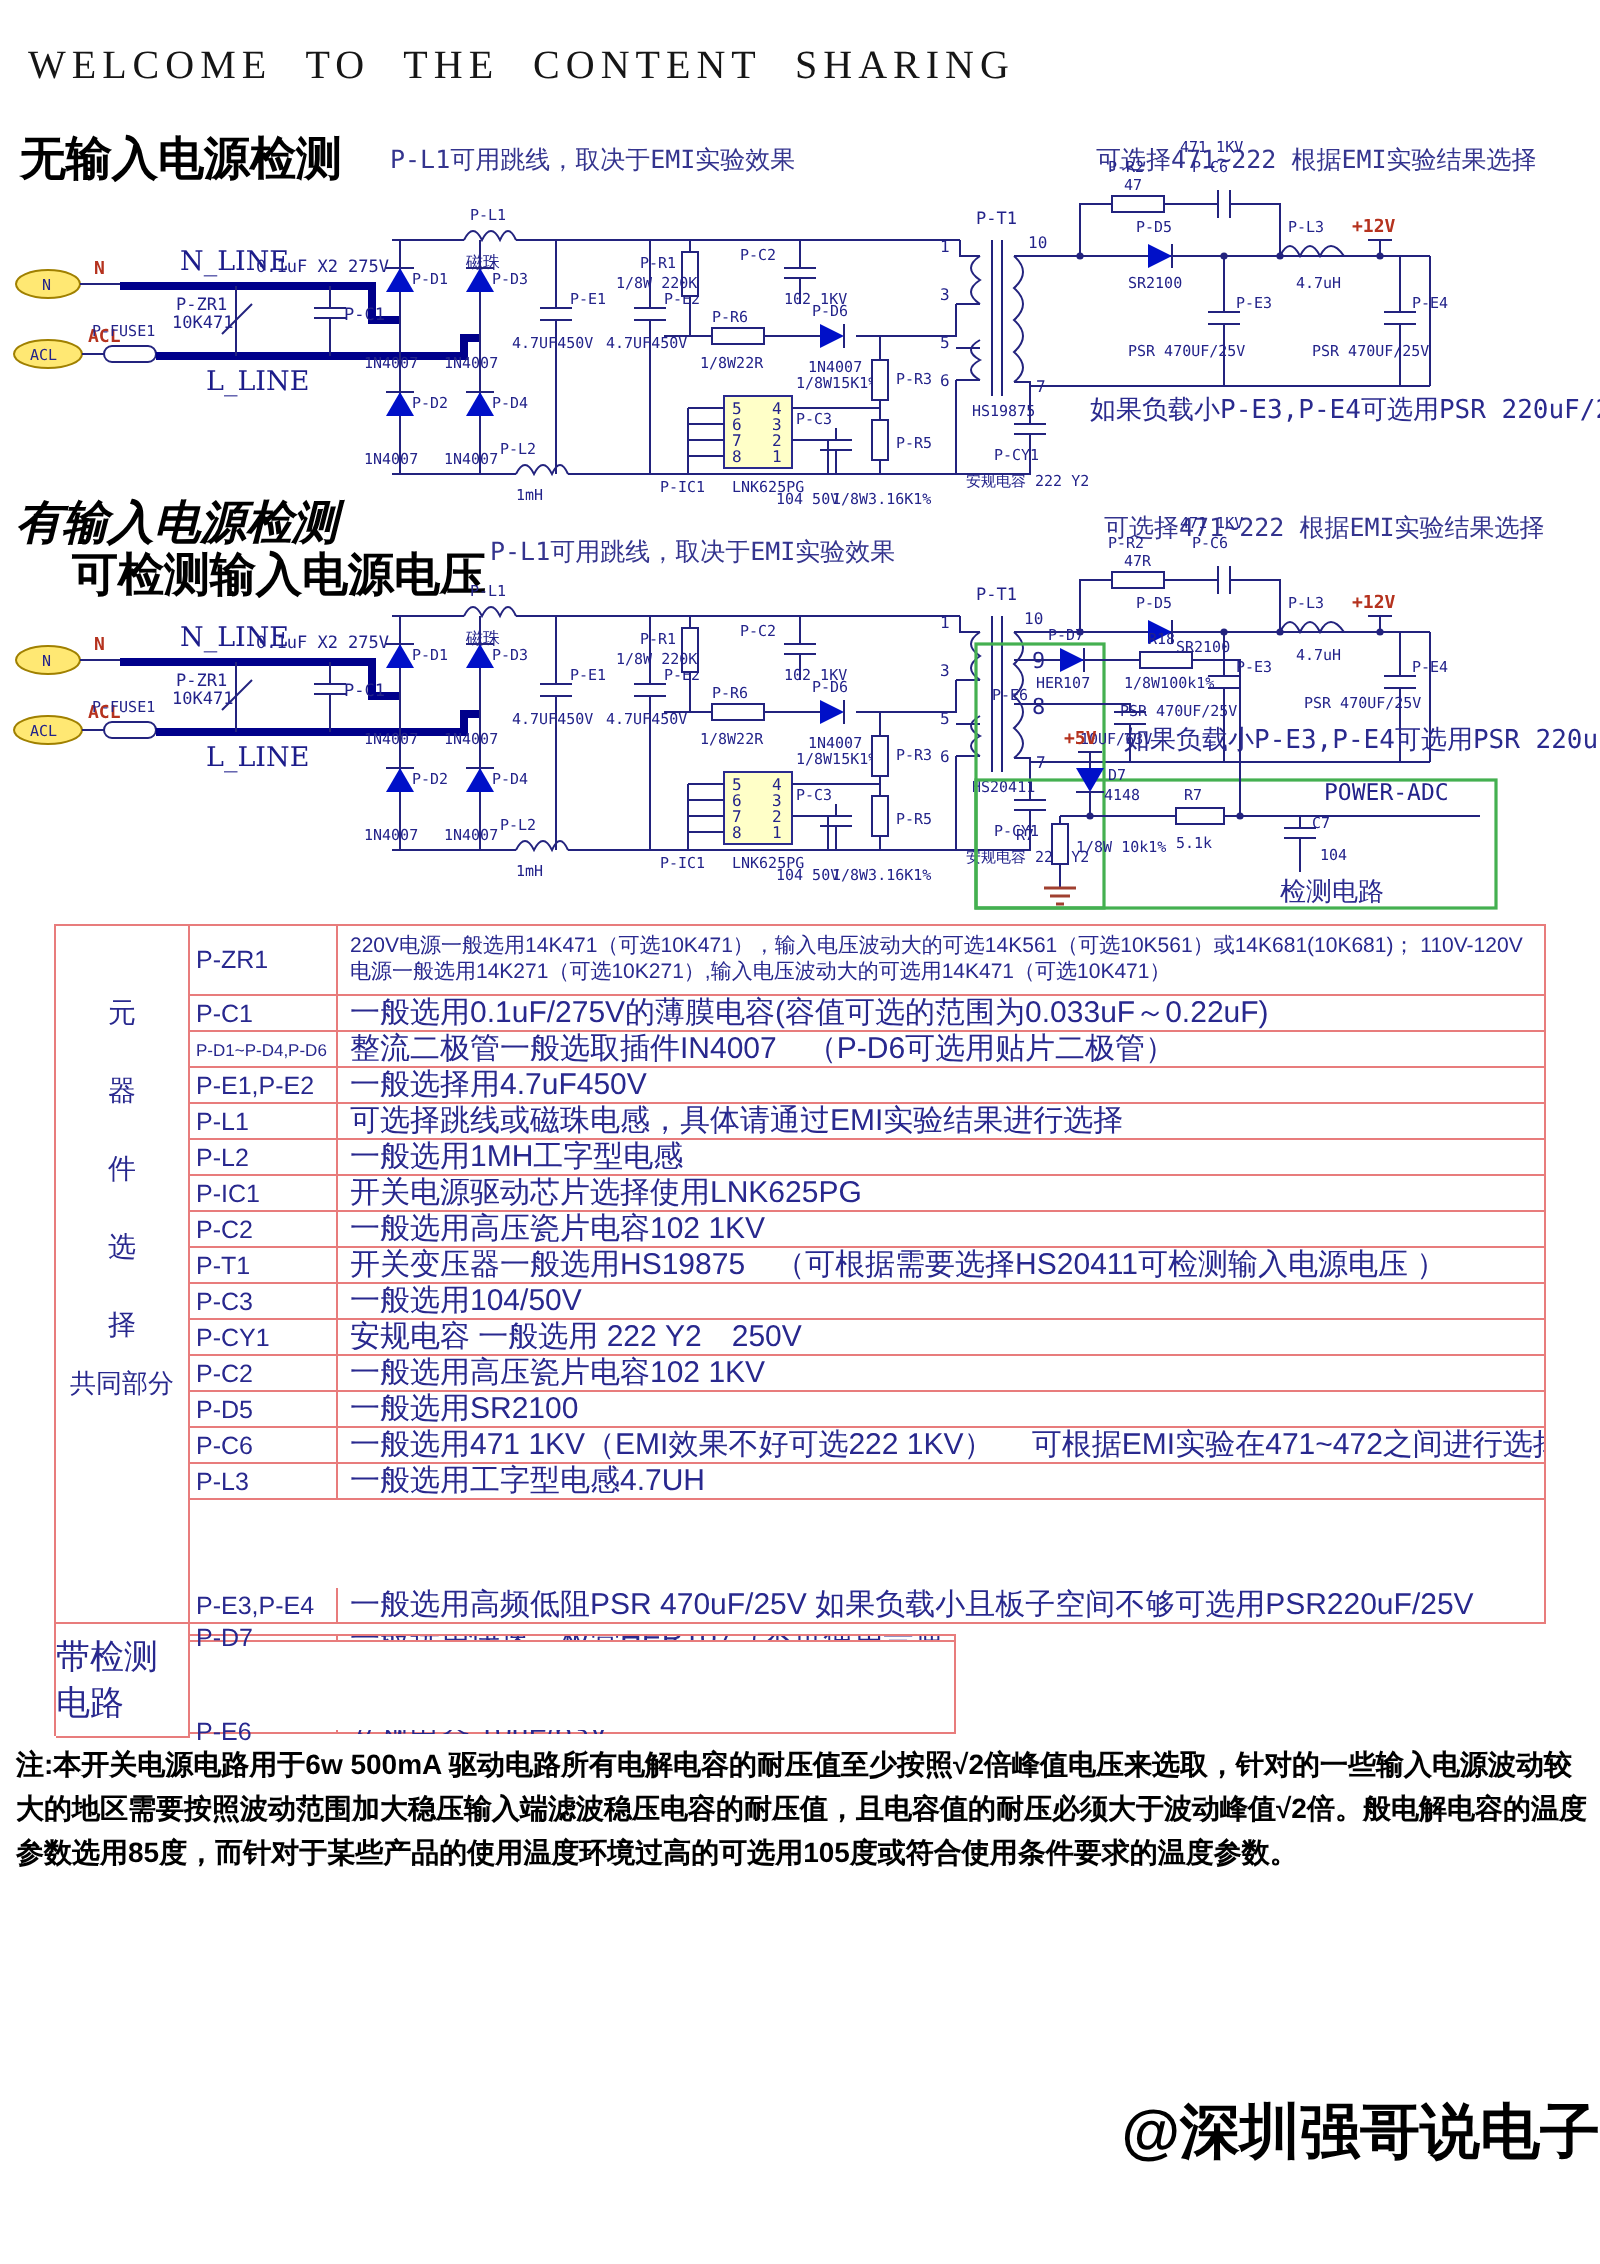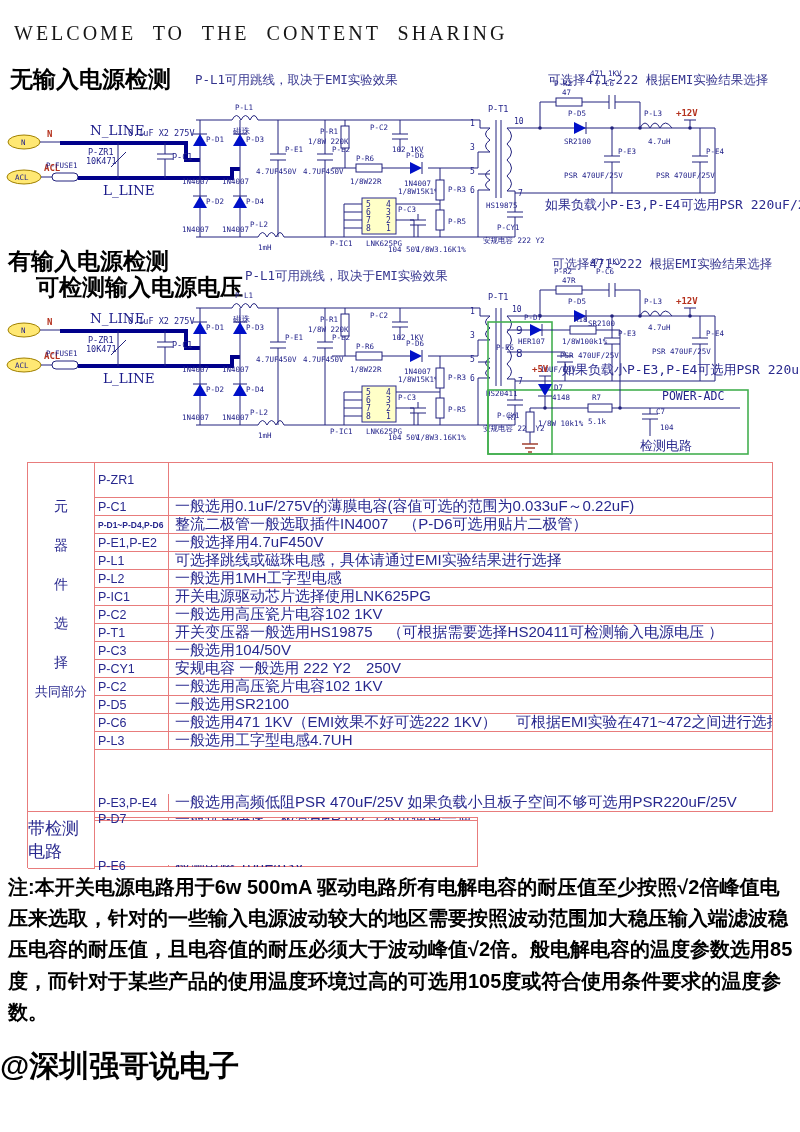--- a/index.html
+++ b/index.html
@@ -33,34 +33,34 @@
   .vlab{position:absolute;left:0;top:24px;width:100%;text-align:center;
         font-size:14px;line-height:39px;letter-spacing:0;}
   .vlab span{display:block;}
   .sublab{position:absolute;left:0;top:220px;width:100%;text-align:center;font-size:13px;}
   .rows{flex:1;display:flex;flex-direction:column;min-width:0;}
   .tr{display:flex;border-bottom:1px solid #e87c7c;flex:1;min-height:0;align-items:stretch;}
   .tr:last-child{border-bottom:none;margin-top:44px;}
   .tr.tall{flex:none;height:34px;}
   .td-name{width:74px;flex:none;border-right:1px solid #e87c7c;padding:1px 3px;
            font-size:12.5px;display:flex;align-items:center;box-sizing:border-box;}
-  .td-name.small{font-size:8.5px;font-weight:bold;}
+  .td-name.small{font-size:8.5px;}
   .td-desc{flex:1;padding:1px 6px;font-size:15px;display:flex;align-items:center;
            min-width:0;box-sizing:border-box;white-space:nowrap;overflow:hidden;}
   .td-desc.wrap{white-space:normal;font-size:10.5px;line-height:1.25;}
   .tblB{position:absolute;left:27px;top:812px;width:746px;height:56px;
         border-left:1px solid #e87c7c;box-sizing:border-box;color:#28288e;}
   .tblB .gcol{position:absolute;left:0;top:0;width:66px;height:100%;
         border-right:1px solid #e87c7c;border-bottom:1px solid #e87c7c;
         display:flex;align-items:center;justify-content:center;font-size:17px;}
   .tblB .inner{position:absolute;left:66px;top:5px;width:384px;height:50px;
         border:1px solid #e87c7c;display:flex;flex-direction:column;box-sizing:border-box;}
-  .note{position:absolute;left:8px;top:872px;width:788px;font-size:20px;
+  .note{position:absolute;left:8px;top:872px;width:788px;font-size:14px;
         line-height:1.56;color:#000;font-weight:600;}
-  .footer{position:absolute;left:0;top:1046px;width:100%;text-align:left;
+  .footer{position:absolute;left:0;top:1046px;width:100%;text-align:right;
           font-size:30px;font-weight:700;color:#000;}
 </style>
 </head>
 <body>
 
 <div class="page">
 
   <div class="title">WELCOME TO THE CONTENT SHARING</div>
 
   <div class="seclab" style="left:10px;top:64px;">无输入电源检测</div>
@@ -219,21 +219,21 @@
       <text class="t7" x="656" y="116">PSR 470UF/25V</text>
       <path class="w" d="M515,131 H715 M715,66 V131"></path>
       <circle class="dot" cx="640" cy="66" r="1.8"></circle>
         <circle class="dot" cx="540" cy="66" r="1.8"></circle>
       <circle class="dot" cx="612" cy="66" r="1.8"></circle>
         <circle class="dot" cx="690" cy="66" r="1.8"></circle>
       <text class="big" x="545" y="147">如果负载小P-E3,P-E4可选用PSR 220uF/25V</text>
     </g>
   </svg>
 
-  <div class="seclab" style="left:8px;top:246px;">有输入电源检测</div>
+  <div class="seclab" style="left:8px;top:246px;font-style:italic;">有输入电源检测</div>
   <div class="seclab" style="left:36px;top:272px;">可检测输入电源电压</div>
 
   <svg style="position:absolute;left:0;top:250px;" width="800" height="212" viewBox="0 0 800 212">
     <text class="ann" x="245" y="30">P-L1可用跳线，取决于EMI实验效果</text>
     <text class="ann" x="552" y="18">可选择471~222 根据EMI实验结果选择</text>
 
     <g>
       <ellipse class="term" cx="24" cy="80" rx="16" ry="7"></ellipse>
       <text class="t7" x="21" y="83">N</text>
       <ellipse class="term" cx="24" cy="115" rx="17" ry="7"></ellipse>
@@ -440,20 +440,21 @@
         <span>器</span>
         <span>件</span>
         <span>选</span>
         <span>择</span>
       </div>
       <div class="sublab">共同部分</div>
     </div>
     <div class="rows">
       <div class="tr tall">
         <div class="td-name">P-ZR1</div>
+        <div class="td-desc wrap">220V电源一般选用14K471（可选10K471），输入电压波动大的可选14K561（可选10K561）或14K681(10K681)； 110V-120V电源一般选用14K271（可选10K271）,输入电压波动大的可选用14K471（可选10K471）</div>
       </div>
       <div class="tr">
         <div class="td-name">P-C1</div>
         <div class="td-desc">一般选用0.1uF/275V的薄膜电容(容值可选的范围为0.033uF～0.22uF)</div>
       </div>
       <div class="tr">
         <div class="td-name small">P-D1~P-D4,P-D6</div>
         <div class="td-desc">整流二极管一般选取插件IN4007　（P-D6可选用贴片二极管）</div>
       </div>
       <div class="tr">
@@ -513,21 +514,21 @@
 
   <div class="tblB">
     <div class="gcol">带检测电路</div>
     <div class="inner">
       <div class="tr">
         <div class="td-name">P-D7</div>
         <div class="td-desc">一般选用快速二极管HER107（不可使用普通二极管）</div>
       </div>
       <div class="tr">
         <div class="td-name">P-E6</div>
-        <div class="td-desc">检测电路 10uF/63V</div>
+        <div class="td-desc">安规电容 10uF/63V</div>
       </div>
     </div>
   </div>
 
   <div class="note">注:本开关电源电路用于6w 500mA 驱动电路所有电解电容的耐压值至少按照√2倍峰值电压来选取，针对的一些输入电源波动较大的地区需要按照波动范围加大稳压输入端滤波稳压电容的耐压值，且电容值的耐压必须大于波动峰值√2倍。般电解电容的温度参数选用85度，而针对于某些产品的使用温度环境过高的可选用105度或符合使用条件要求的温度参数。</div>
 
   <div class="footer">@深圳强哥说电子</div>
 
 </div>
 

